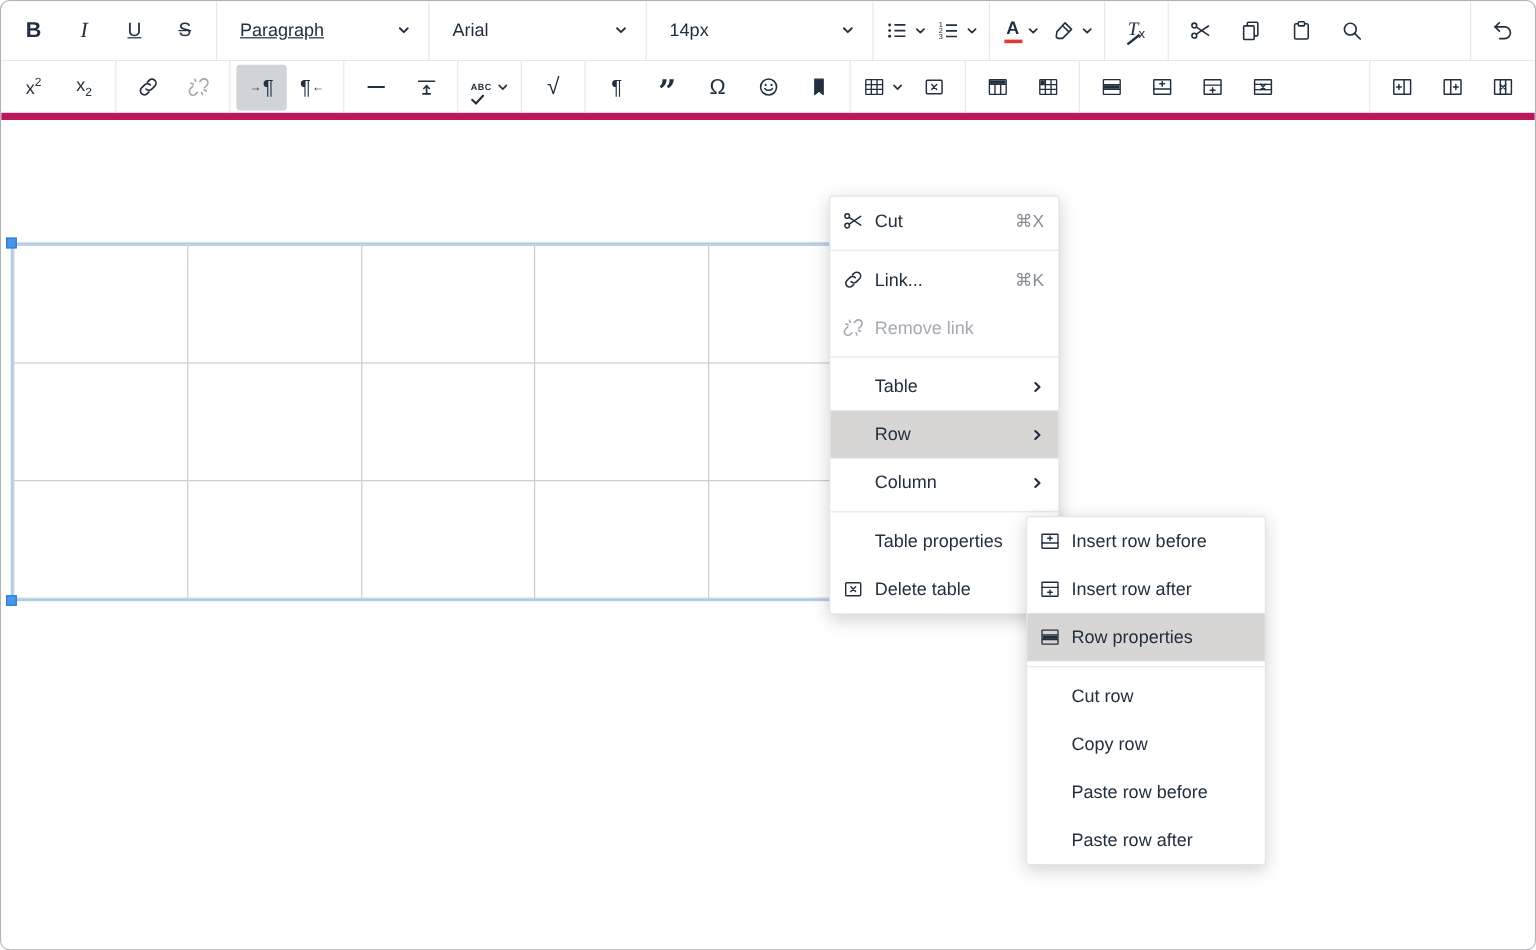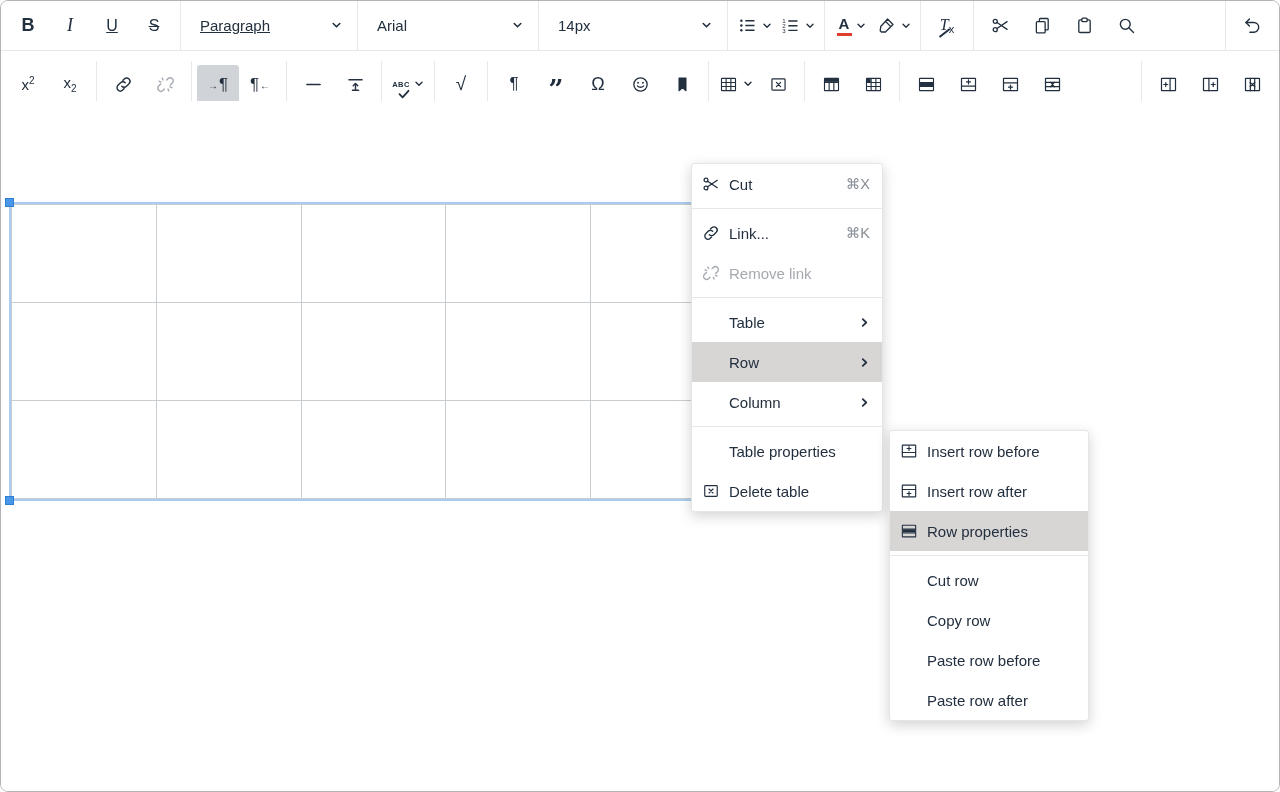--- a/index.html
+++ b/index.html
@@ -15,21 +15,21 @@
   }
 
   
   .toolbar {
     position: absolute; left: 0; right: 0;
     display: flex; align-items: center;
     padding: 0 6px;
     background: #fff;
   }
   .tb1 { top: 0; height: 50px; border-bottom: 1px solid #e6e8ea; }
-  .tb2 { top: 60px; height: 49px; border-bottom: 3px solid #be185d; }
+  .tb2 { top: 50px; height: 49px; border-bottom: 6px solid #be185d; }
   .sep { width: 1px; align-self: stretch; background: #e6e8ea; margin: 0 5px; flex: 0 0 auto; }
   .sep.push { margin-left: auto; }
 
   .tb-btn {
     display: flex; align-items: center; justify-content: center;
     height: 38px; min-width: 42px;
     border: none; background: transparent; border-radius: 3px;
     font-family: inherit; font-size: 17px; color: var(--icon-color, #222f3e);
     cursor: pointer; flex: 0 0 auto; gap: 4px; padding: 0 4px;
   }
@@ -62,21 +62,21 @@
   .tx-x { font-size: 11px; vertical-align: -3px; }
   .tx-slash { position: absolute; left: -2px; bottom: 1px; width: 13px; height: 1.6px; background: currentColor; transform: rotate(-38deg); }
 
   .supsub { font-size: 15px; }
   .supsub sup, .supsub sub { font-size: 10px; }
 
   .dir-ic { display: flex; align-items: flex-end; line-height: 1; gap: 1px; }
   .dir-p { font-size: 17px; }
   .dir-arrow { font-size: 10px; padding-bottom: 2px; }
 
-  .spell { display: flex; flex-direction: column; align-items: flex-end; line-height: 1; gap: 1px; margin-top: 12px; }
+  .spell { display: flex; flex-direction: column; align-items: flex-start; line-height: 1; gap: 1px; margin-top: 12px; }
   .spell-abc { font-size: 7.5px; font-weight: 700; letter-spacing: 0.4px; }
 
   .glyph-sqrt { font-size: 19px; }
   .glyph-pil { font-size: 17px; }
   .glyph-quote { font-family: "DejaVu Serif", serif; font-size: 26px; line-height: 0.4; transform: translateY(5px); display: inline-block; font-weight: 700; }
   .glyph-omega { font-size: 18px; }
 
   
   .canvas { position: absolute; left: 0; right: 0; top: 100px; bottom: 0; background: #fff; }
 
@@ -97,21 +97,21 @@
   .h-br { right: -6px; bottom: -6px; }
 
   
   .menu {
     position: absolute; background: #fff;
     border: 1px solid #e3e5e7; border-radius: 3px;
     box-shadow: 0 4px 14px rgba(0,0,0,0.18);
     padding: 0 0; z-index: 10;
   }
   .context-menu { left: 690px; top: 162px; width: 192px; }
-  .submenu { left: 888px; top: 429px; width: 200px; z-index: 11; }
+  .submenu { left: 854px; top: 429px; width: 200px; z-index: 11; }
 
   .mi {
     display: flex; align-items: center;
     height: 40px; padding: 0 12px 0 8px;
     font-size: 15px; color: var(--icon-color, #222f3e);
     cursor: pointer;
   }
   .mi.active { background: var(--menu-active-bg, #d8d5d5); }
   .mi.disabled { color: var(--disabled-text, #a5aab1); }
   .mi-ic { width: 22px; height: 22px; margin-right: 7px; display: flex; align-items: center; justify-content: center; flex: 0 0 auto; }

